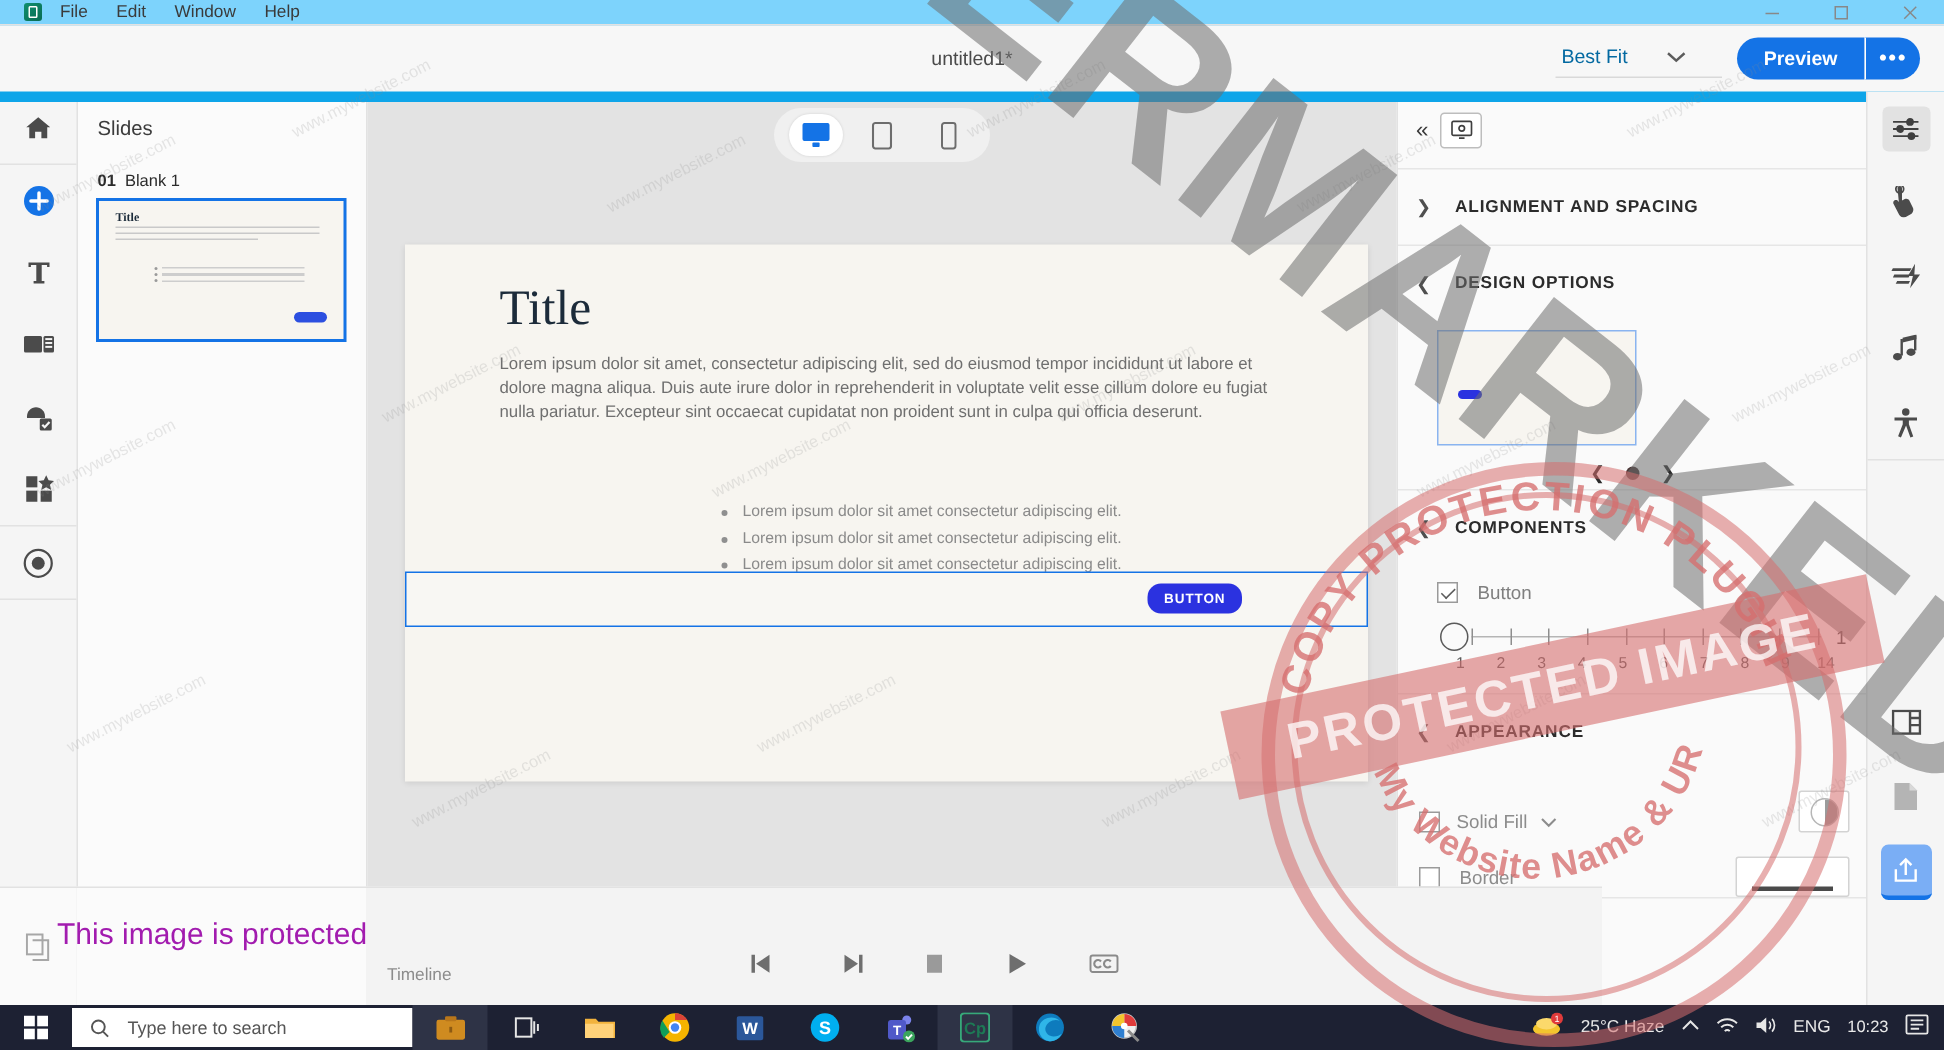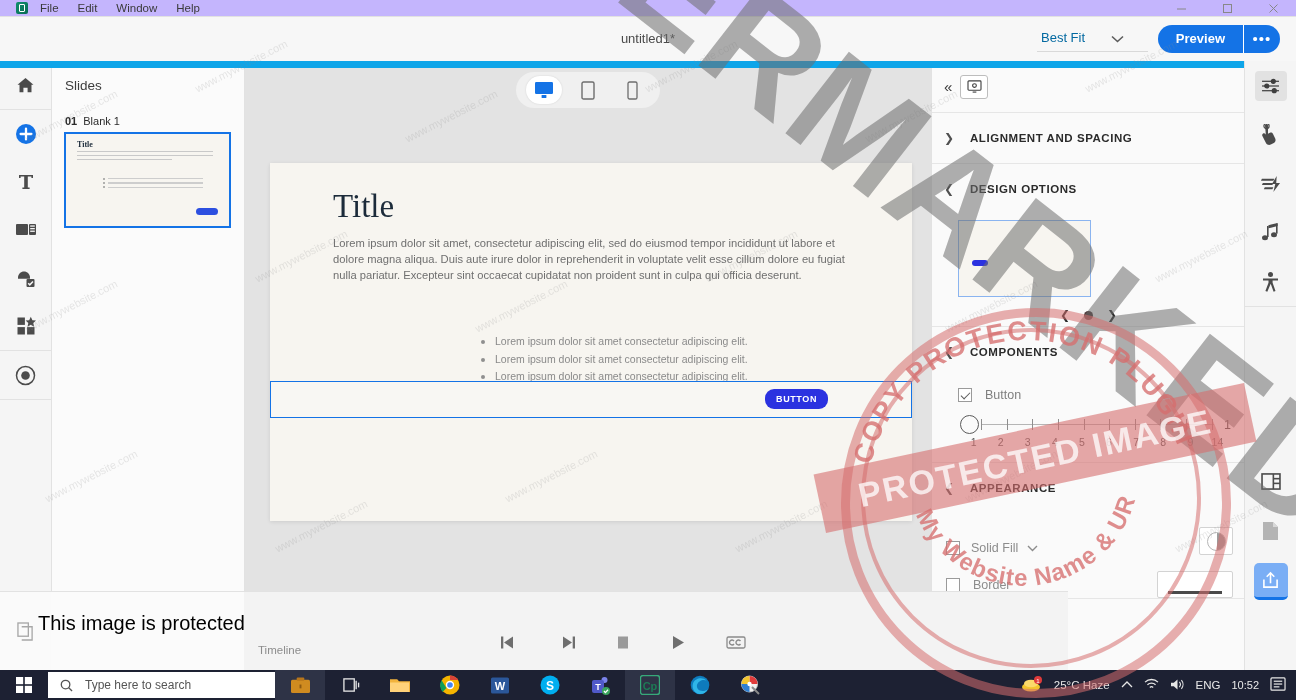--- a/index.html
+++ b/index.html
@@ -5,21 +5,21 @@
   html,body{margin:0;padding:0;}
   body{
     width:1296px;height:700px;overflow:hidden;
     font-family:"Liberation Sans", sans-serif;
     background:#f5f5f5;color:#333;
     -webkit-font-smoothing:antialiased;
   }
   #app{position:relative;width:1296px;height:700px;overflow:hidden;background:#fafafa;}
 
   
-  .menubar{position:absolute;left:0;top:0;width:1296px;height:16px;background:#c4b5fd;
+  .menubar{position:absolute;left:0;top:0;width:1296px;height:16px;background:#7dd3fc;
     display:flex;align-items:center;border-bottom:1px solid #e2e2e2;z-index:5;}
   .app-logo{width:12px;height:12px;margin-left:16px;margin-right:12px;border-radius:2px;
     background:linear-gradient(135deg,#0f8f6f 0%,#0a6b52 100%);position:relative;flex:none;}
   .app-logo:after{content:"";position:absolute;left:3px;top:2px;width:6px;height:8px;
     border:1.4px solid #fff;border-radius:1px;box-sizing:border-box;}
   .menu-item{font-size:11.5px;color:#3a3a3a;margin-right:19px;line-height:16px;cursor:default;}
   .win-ctrls{position:absolute;right:0;top:0;height:16px;display:flex;}
   .win-btn{width:46px;height:16px;display:flex;align-items:center;justify-content:center;color:#777;}
   .win-btn svg{display:block;}
 
@@ -153,21 +153,21 @@
     border-top:1px solid #e2e2e2;z-index:3;}
   .tl-left{position:absolute;left:0;top:0;width:51px;height:78px;border-right:1px solid #e2e2e2;
     display:flex;align-items:center;justify-content:center;color:#a7a7a7;}
   .tl-mid{position:absolute;left:51px;top:0;width:193px;height:78px;border-right:1px solid #e2e2e2;background:#fbfbfb;}
   .tl-bar{position:absolute;left:244px;top:0;right:0;height:78px;background:#f3f3f3;}
   .tl-lbl{position:absolute;left:42px;top:52px;font-size:11.5px;color:#8c8c8c;}
   .tl-ctrls{position:absolute;left:248px;top:43px;display:flex;gap:40px;color:#6e6e6e;}
   .tl-ctrls div{cursor:pointer;}
 
   
-  .protected{position:absolute;left:38px;top:612px;font-size:20px;color:#000000;z-index:6;}
+  .protected{position:absolute;left:38px;top:612px;font-size:20px;color:#a21caf;z-index:6;}
 
   
   .taskbar{position:absolute;left:0;bottom:0;width:1296px;height:30px;background:#1d2133;
     z-index:9;display:flex;align-items:center;}
   .tb-start{width:48px;height:30px;display:flex;align-items:center;justify-content:center;cursor:pointer;}
   .tb-search{width:215px;height:26px;background:#fff;display:flex;align-items:center;
     padding-left:12px;gap:12px;color:#555;font-size:12px;cursor:text;}
   .tb-app{width:50px;height:30px;display:flex;align-items:center;justify-content:center;cursor:pointer;}
   .tb-app.act{background:#2e3346;}
   .tb-right{margin-left:auto;display:flex;align-items:center;gap:11px;padding-right:10px;
@@ -674,21 +674,21 @@
           </svg>
       </span>
       <span>
         <svg width="15" height="13" viewBox="0 0 16 14" fill="#e6e6e6">
             <path d="M1 5h3l4-3.5v11L4 9H1z"></path>
             <path d="M10 4.3a4 4 0 010 5.4M12.2 2.4a7 7 0 010 9.2" fill="none" stroke="#e6e6e6" stroke-width="1.2"></path>
           </svg>
       </span>
       <span>ENG</span>
       <span class="tb-clock">
-        <span>10:52</span>
+        <span>10:23</span>
       </span>
       <span>
         <svg width="16" height="15" viewBox="0 0 17 16" fill="none" stroke="#e6e6e6" stroke-width="1.3">
             <rect x="1" y="1" width="15" height="13" rx="1"></rect>
             <line x1="4" y1="4.5" x2="13" y2="4.5"></line>
             <line x1="4" y1="7.5" x2="13" y2="7.5"></line>
             <line x1="4" y1="10.5" x2="10" y2="10.5"></line>
           </svg>
       </span>
     </div>

